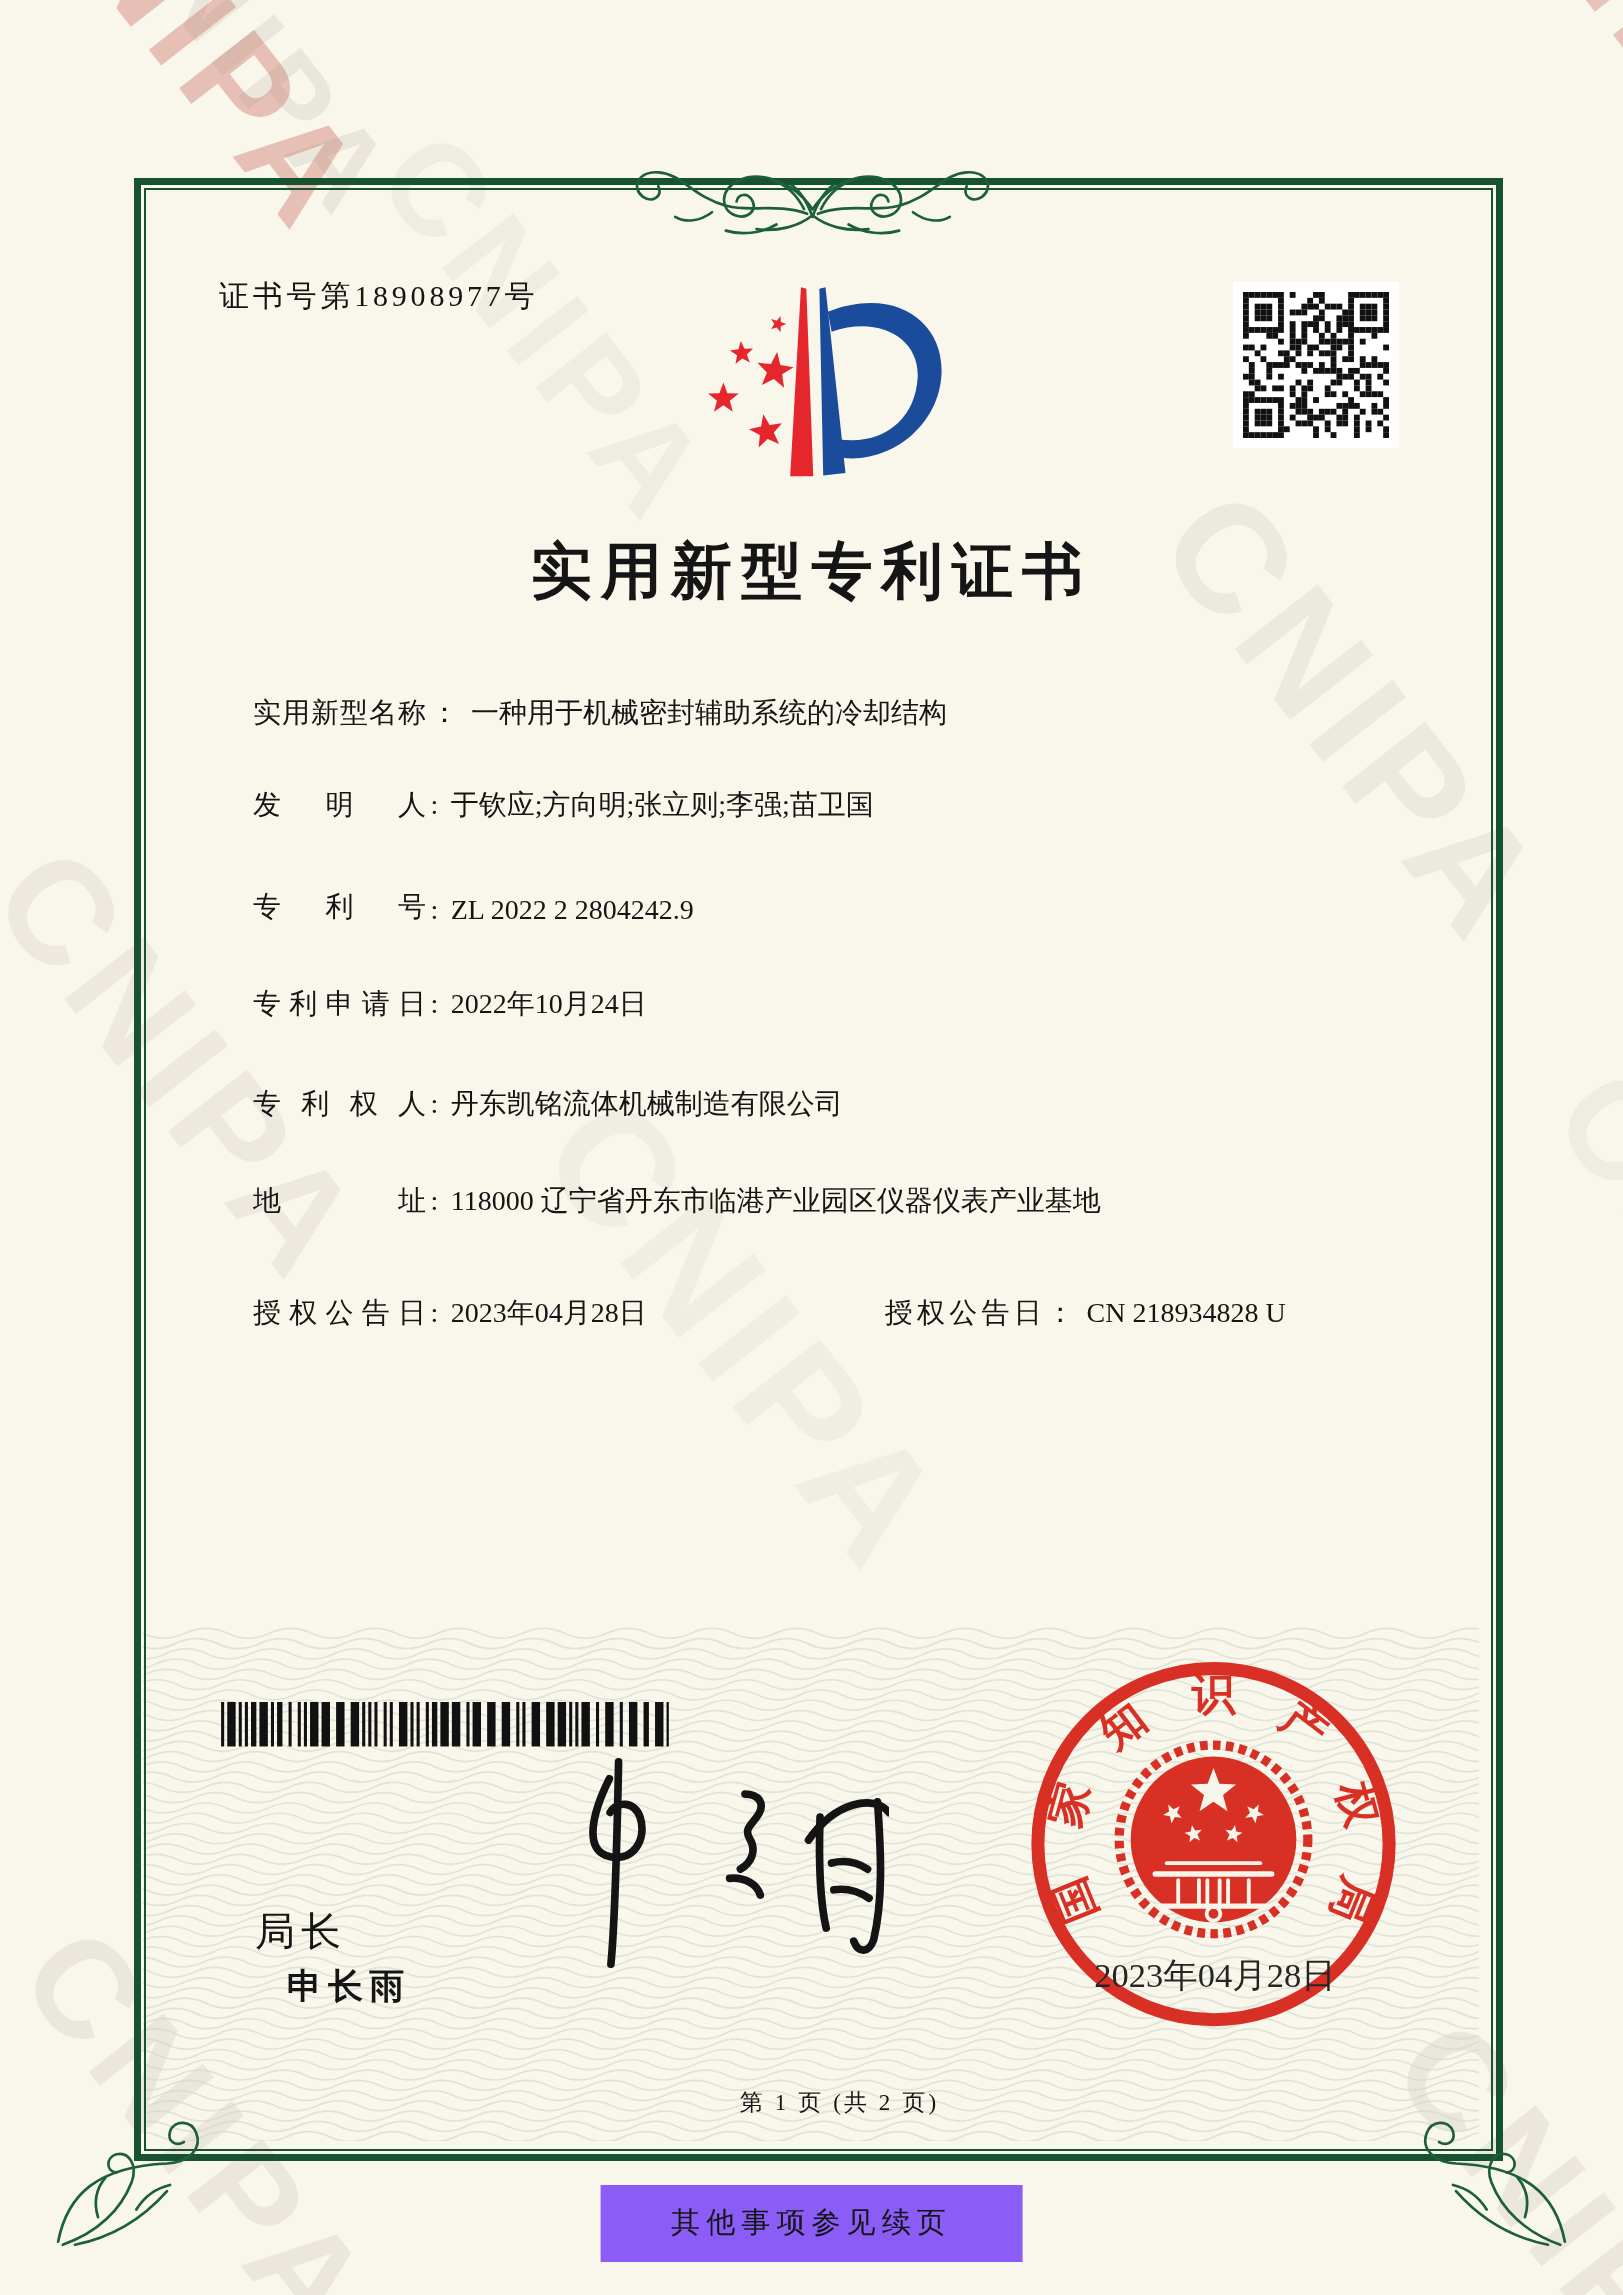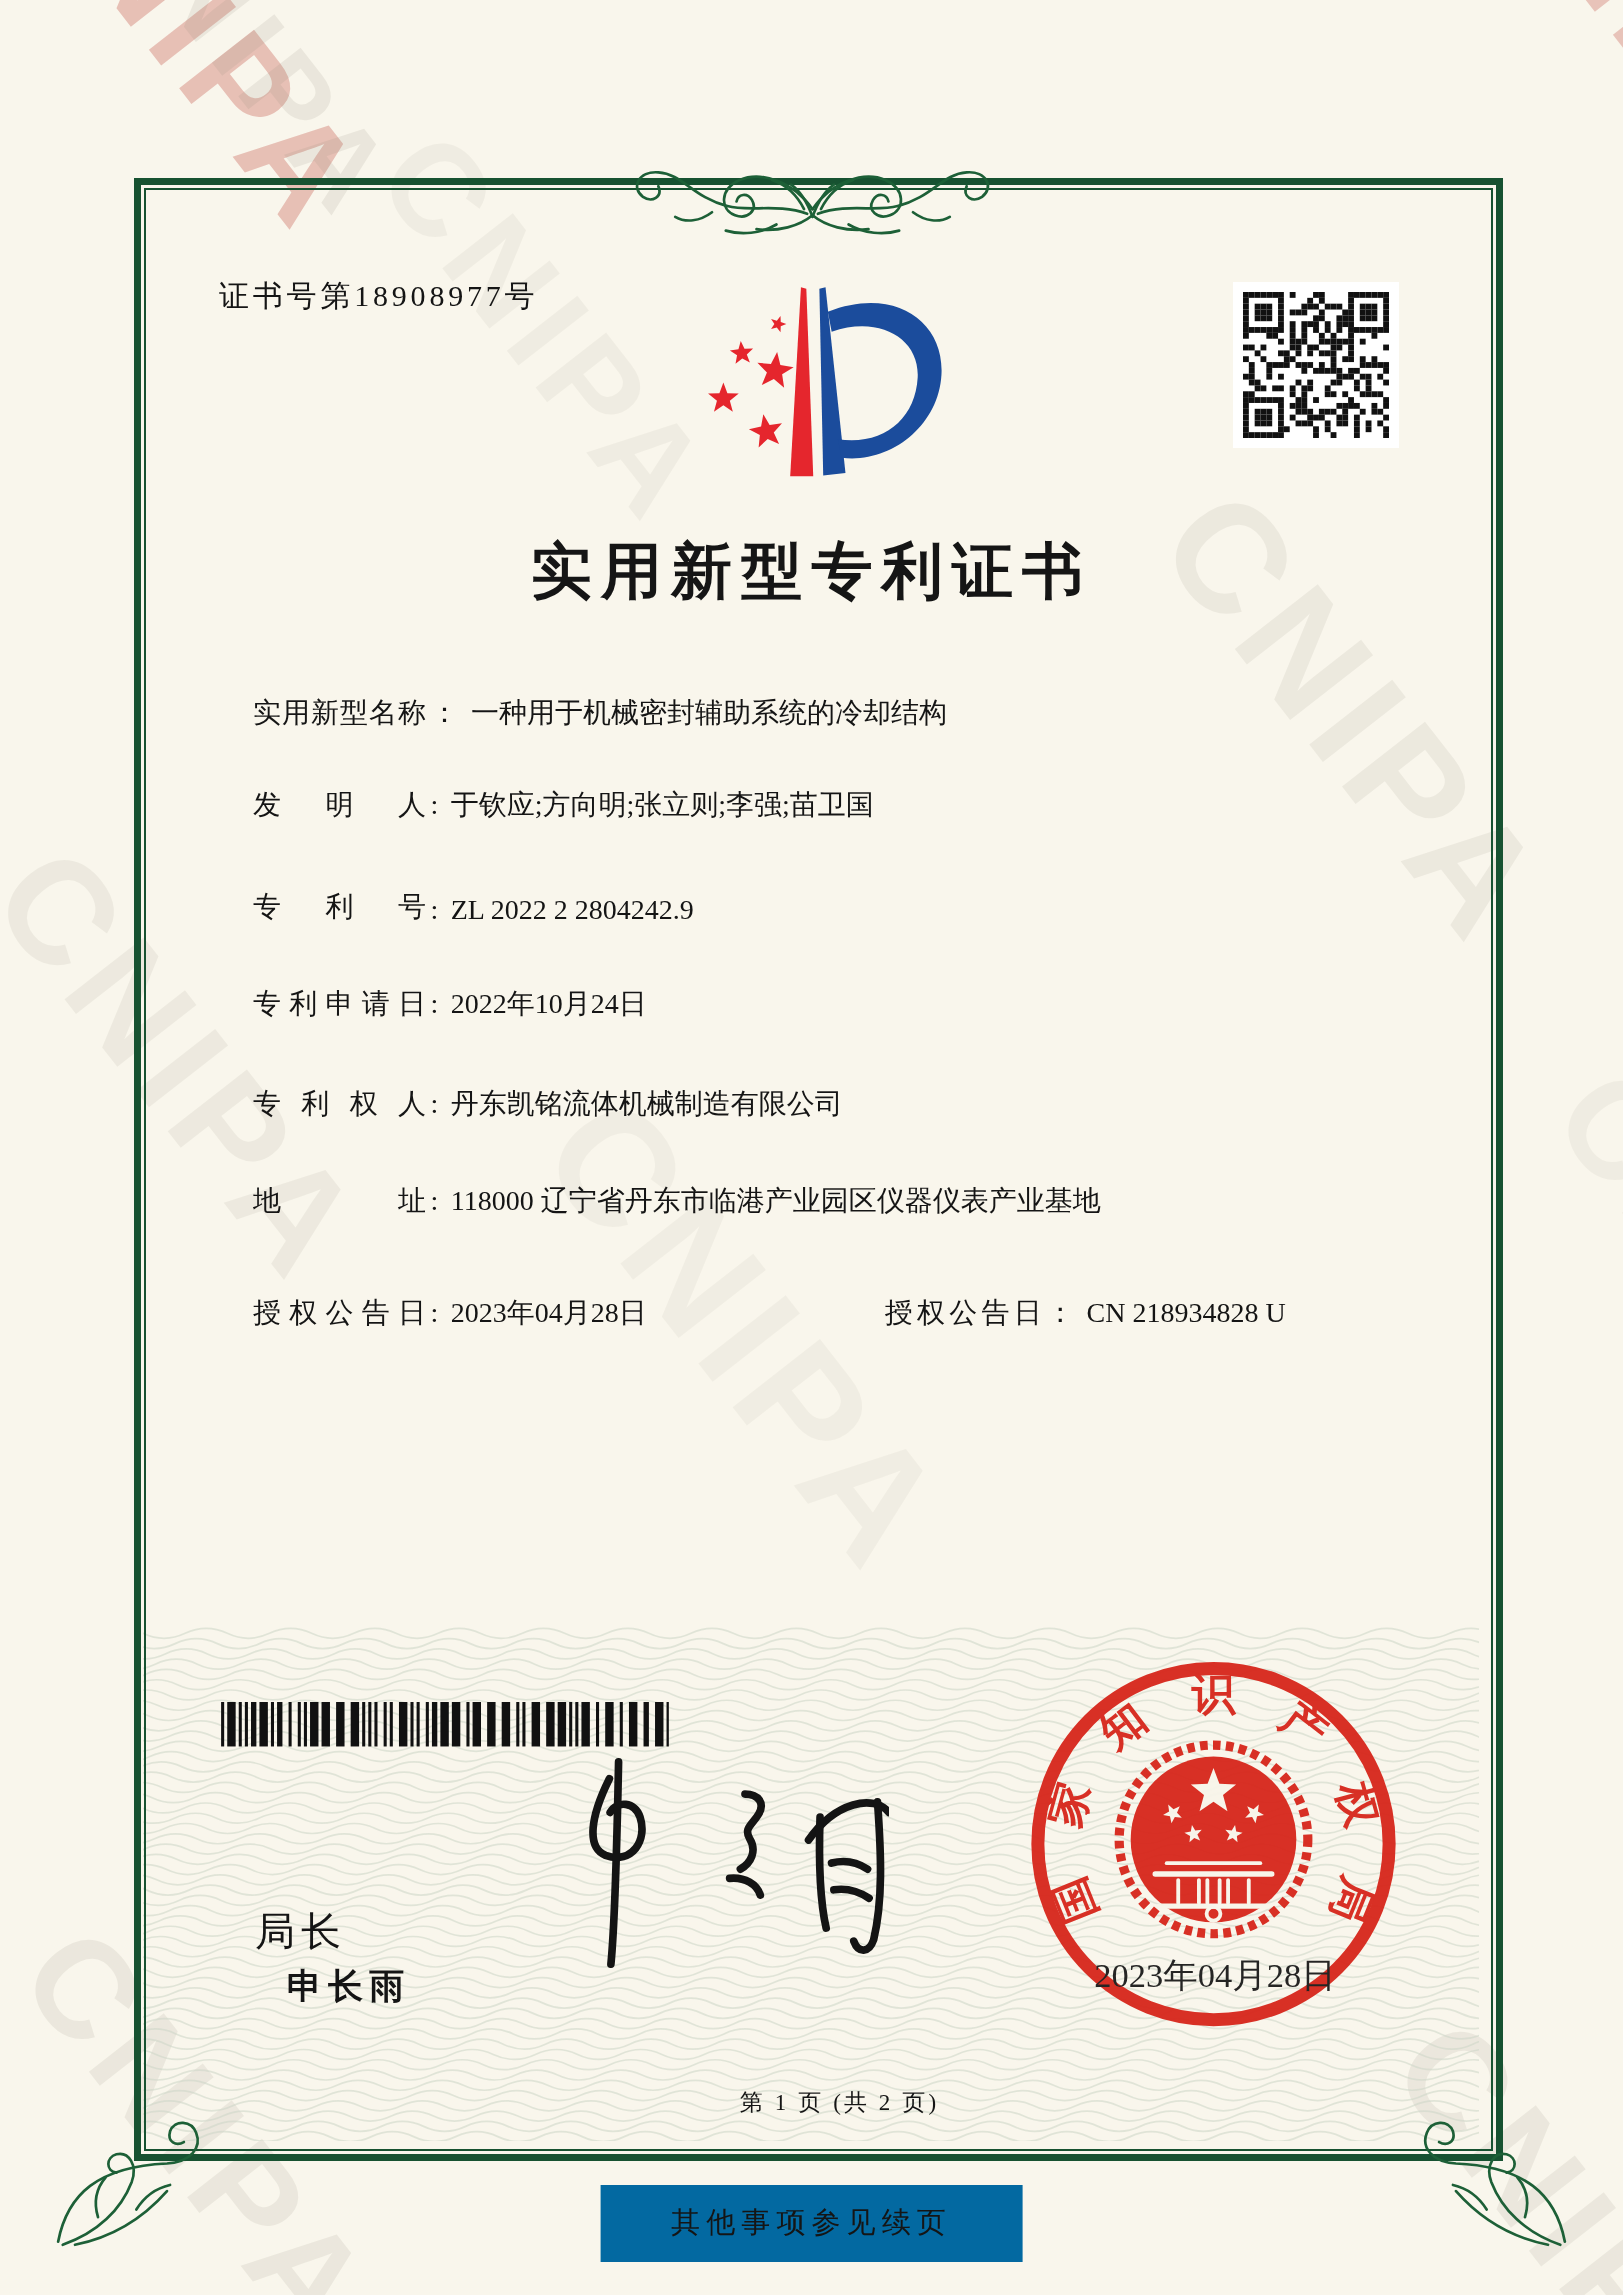--- a/index.html
+++ b/index.html
@@ -30,21 +30,21 @@
   .waves{position:absolute;left:143px;top:1627px;z-index:0;}
   .barcode{position:absolute;left:221px;top:1702px;z-index:2;}
   .director-label{position:absolute;left:255px;top:1892px;font-family:"Liberation Sans","DejaVu Sans",sans-serif;
          font-weight:400;font-size:40px;letter-spacing:6.1px;z-index:2;margin-top:12px;}
   .director-name{position:absolute;left:255px;top:1963px;font-family:"Liberation Sans","DejaVu Sans",sans-serif;
          font-weight:700;font-size:35px;letter-spacing:6.1px;z-index:2;margin-left:32px;}
   .signature{position:absolute;left:460px;top:1748px;z-index:2;}
   .seal{position:absolute;left:1021px;top:1650px;z-index:3;opacity:.95;}
   .pageinfo{position:absolute;left:0;top:2087px;width:100%;text-align:center;font-size:23px;
          letter-spacing:3.1px;z-index:2;padding-left:28px;}
-  .footer-note{position:absolute;left:50%;transform:translateX(-50%);top:2185px;background:#0369a1;
+  .footer-note{position:absolute;left:50%;transform:translateX(-50%);top:2185px;background:#8b5cf6;
          padding:18.4px 71px;font-size:29px;letter-spacing:6.1px;z-index:2;white-space:nowrap;}
   .corner{position:absolute;z-index:1;}
   .corner.right{transform:scale(-1,1);}
   .top-orn{position:absolute;left:577px;top:117px;z-index:2;}
 </style>
 </head>
 <body>
 
 <div class="page">
 

